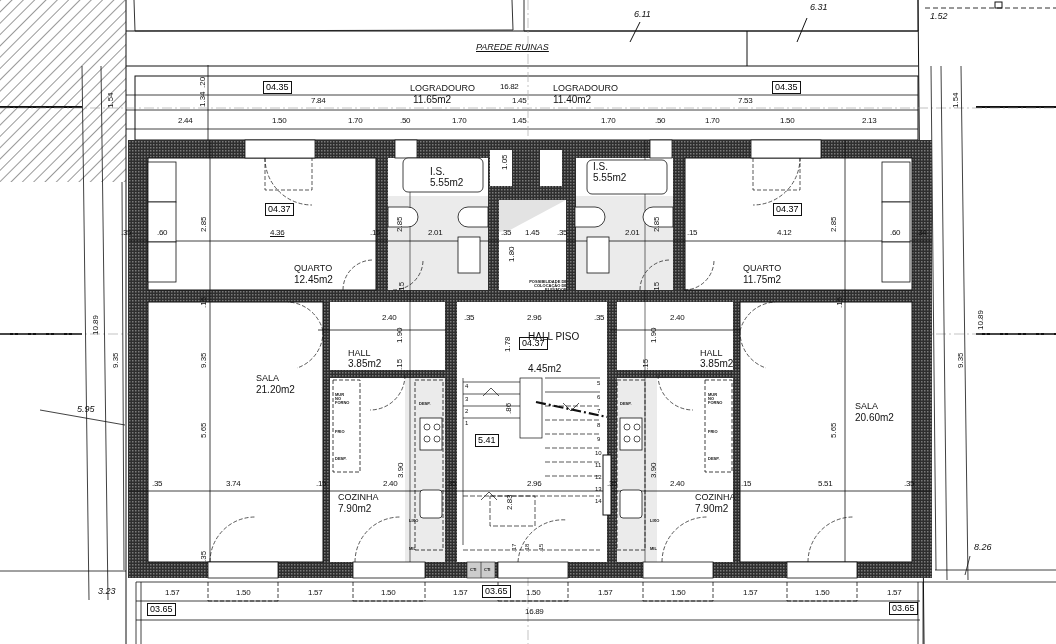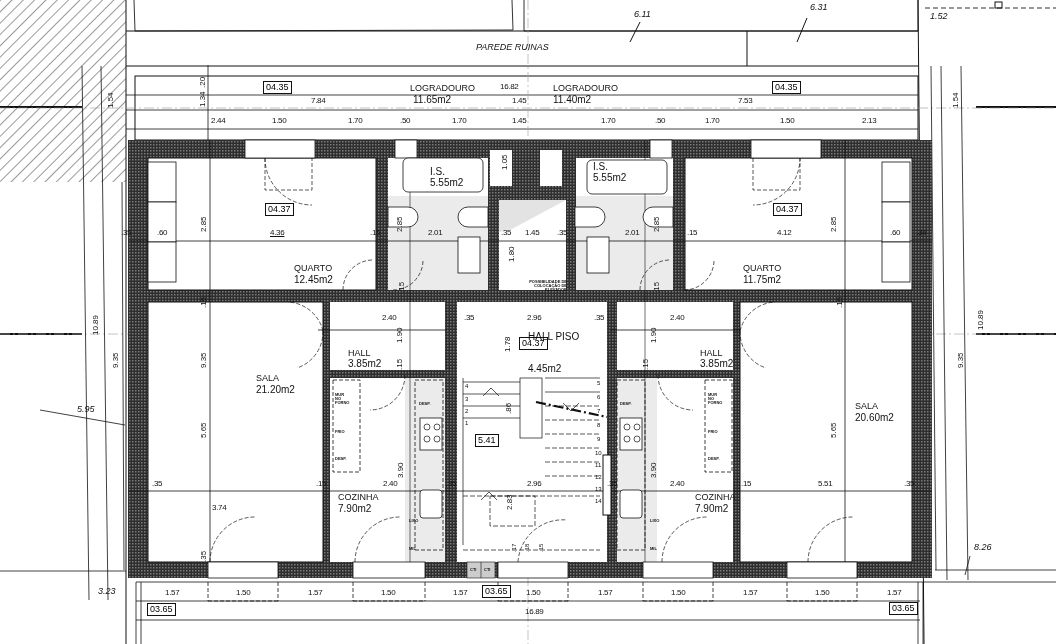--- a/index.html
+++ b/index.html
@@ -235,21 +235,21 @@
     <line x1="787" y1="582" x2="787" y2="601"></line>
     <line x1="857" y1="582" x2="857" y2="601"></line>
     <line x1="208" y1="601" x2="278" y2="601"></line>
     <line x1="353" y1="601" x2="425" y2="601"></line>
     <line x1="498" y1="601" x2="568" y2="601"></line>
     <line x1="643" y1="601" x2="713" y2="601"></line>
     <line x1="787" y1="601" x2="857" y2="601"></line>
   </g>
 </svg>
 
-<span class="lbl ital" style="left:476px;top:43px;">PAREDE RUINAS</span>
+<span class="lbl ital" style="left:476px;top:43px;text-decoration:underline;">PAREDE RUINAS</span>
 <span class="lbl ital" style="left:634px;top:10px;">6.11</span>
 <span class="lbl ital" style="left:810px;top:3px;">6.31</span>
 <span class="lbl ital" style="left:930px;top:12px;">1.52</span>
 <span class="lbl ital" style="left:77px;top:405px;">5.95</span>
 <span class="lbl ital" style="left:974px;top:543px;">8.26</span>
 <span class="lbl ital" style="left:98px;top:587px;">3.23</span>
 
 <span class="tag" style="left:263px;top:81px;">04.35</span>
 <span class="tag" style="left:772px;top:81px;">04.35</span>
 <span class="lbl room" style="left:410px;top:84px;font-size:9px;">LOGRADOURO</span>
@@ -258,21 +258,21 @@
 <span class="lbl room" style="left:553px;top:95px;">11.40m2</span>
 <span class="lbl dim" style="left:500px;top:83px;">16.82</span>
 <span class="lbl dim" style="left:311px;top:97px;">7.84</span>
 <span class="lbl dim" style="left:512px;top:97px;">1.45</span>
 <span class="lbl dim" style="left:738px;top:97px;">7.53</span>
 <span class="lbl dimv" style="left:199px;top:88px;">.20</span>
 <span class="lbl dimv" style="left:199px;top:107px;">1.34</span>
 <span class="lbl dimv" style="left:107px;top:108px;">1.54</span>
 <span class="lbl dimv" style="left:952px;top:108px;">1.54</span>
 
-<span class="lbl dim" style="left:178px;top:117px;margin-left:33px;">2.44</span>
+<span class="lbl dim" style="left:178px;top:117px;">2.44</span>
 <span class="lbl dim" style="left:272px;top:117px;">1.50</span>
 <span class="lbl dim" style="left:348px;top:117px;">1.70</span>
 <span class="lbl dim" style="left:400px;top:117px;">.50</span>
 <span class="lbl dim" style="left:452px;top:117px;">1.70</span>
 <span class="lbl dim" style="left:512px;top:117px;">1.45</span>
 <span class="lbl dim" style="left:601px;top:117px;">1.70</span>
 <span class="lbl dim" style="left:655px;top:117px;">.50</span>
 <span class="lbl dim" style="left:705px;top:117px;">1.70</span>
 <span class="lbl dim" style="left:780px;top:117px;">1.50</span>
 <span class="lbl dim" style="left:862px;top:117px;">2.13</span>
@@ -378,21 +378,21 @@
 <span class="lbl step" style="left:595px;top:486px;">13</span>
 <span class="lbl step" style="left:595px;top:498px;">14</span>
 <span class="tag" style="left:475px;top:434px;">5.41</span>
 <span class="lbl dimv" style="left:505px;top:414px;">.86</span>
 <span class="lbl dimv" style="left:506px;top:510px;">2.83</span>
 <span class="lbl dimv" style="left:511px;top:552px;font-size:6px;">.17</span>
 <span class="lbl dimv" style="left:524px;top:552px;font-size:6px;">.18</span>
 <span class="lbl dimv" style="left:538px;top:552px;font-size:6px;">.15</span>
 
 <span class="lbl dim" style="left:152px;top:480px;">.35</span>
-<span class="lbl dim" style="left:212px;top:480px;margin-top:24px;">3.74</span>
+<span class="lbl dim" style="left:226px;top:480px;">3.74</span>
 <span class="lbl dim" style="left:316px;top:480px;">.15</span>
 <span class="lbl dim" style="left:383px;top:480px;">2.40</span>
 <span class="lbl dim" style="left:446px;top:480px;">.35</span>
 <span class="lbl dim" style="left:527px;top:480px;">2.96</span>
 <span class="lbl dim" style="left:607px;top:480px;">.35</span>
 <span class="lbl dim" style="left:670px;top:480px;">2.40</span>
 <span class="lbl dim" style="left:741px;top:480px;">.15</span>
 <span class="lbl dim" style="left:818px;top:480px;">5.51</span>
 <span class="lbl dim" style="left:904px;top:480px;">.35</span>
 

